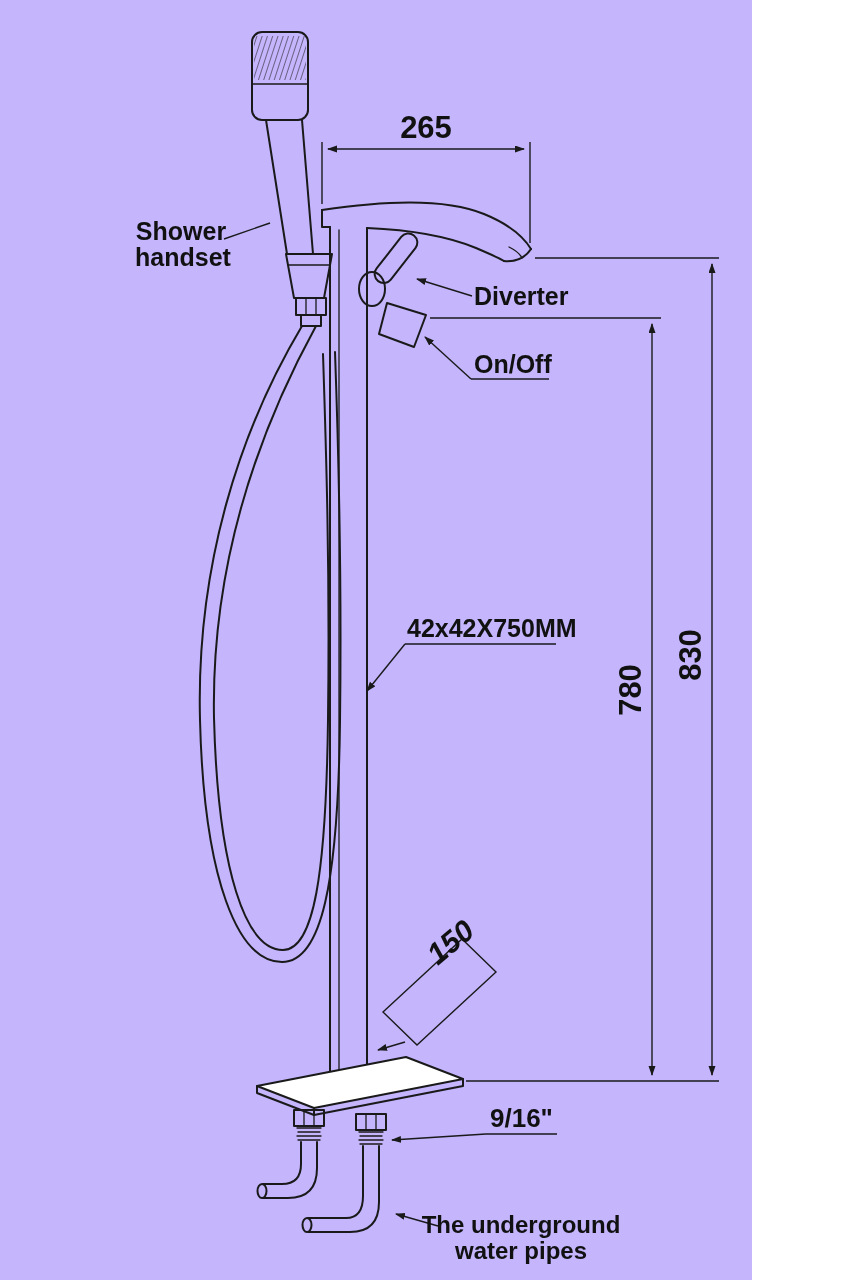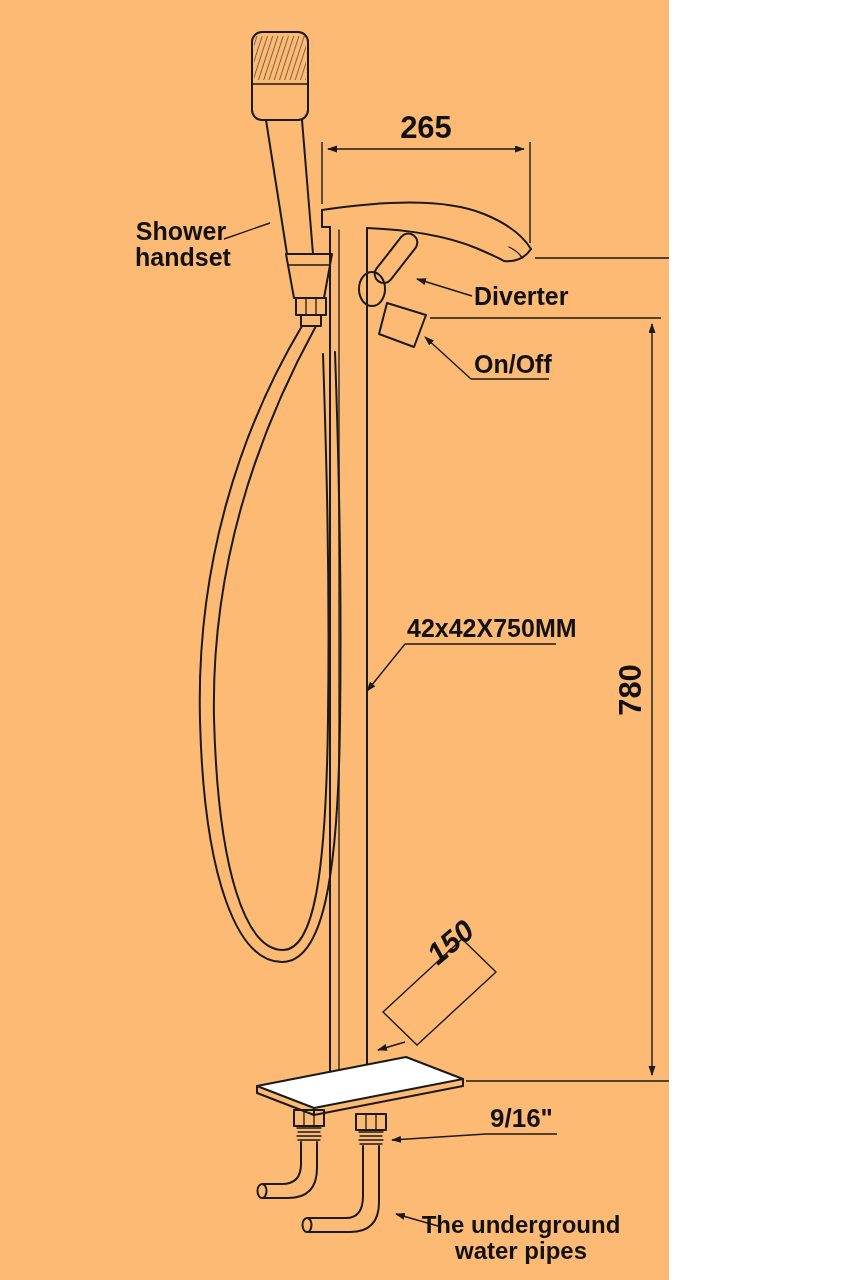--- a/index.html
+++ b/index.html
@@ -1,19 +1,19 @@
 <!DOCTYPE html>
 <html><head>
 <meta charset="utf-8">
 <style>
   html,body{margin:0;padding:0;background:#ffffff;}
   .canvas{
     position:relative;
-    width:669px;height:1280px;
-    background:#fdba74;
+    width:752px;height:1280px;
+    background:#c4b5fd;
     overflow:hidden;
   }
   svg{position:absolute;top:0;left:0;}
   .stroke{stroke:#1a1a1a;fill:none;stroke-width:2;stroke-linecap:round;stroke-linejoin:round;}
   .thin{stroke:#1a1a1a;fill:none;stroke-width:1.3;stroke-linecap:round;}
   .dimline{stroke:#1a1a1a;fill:none;stroke-width:1.4;}
   .whitefill{fill:#ffffff;stroke:#1a1a1a;stroke-width:2;stroke-linejoin:round;}
   .lbl{
     font-family:"Liberation Sans",sans-serif;
     font-weight:700;fill:#111111;font-size:25px;

